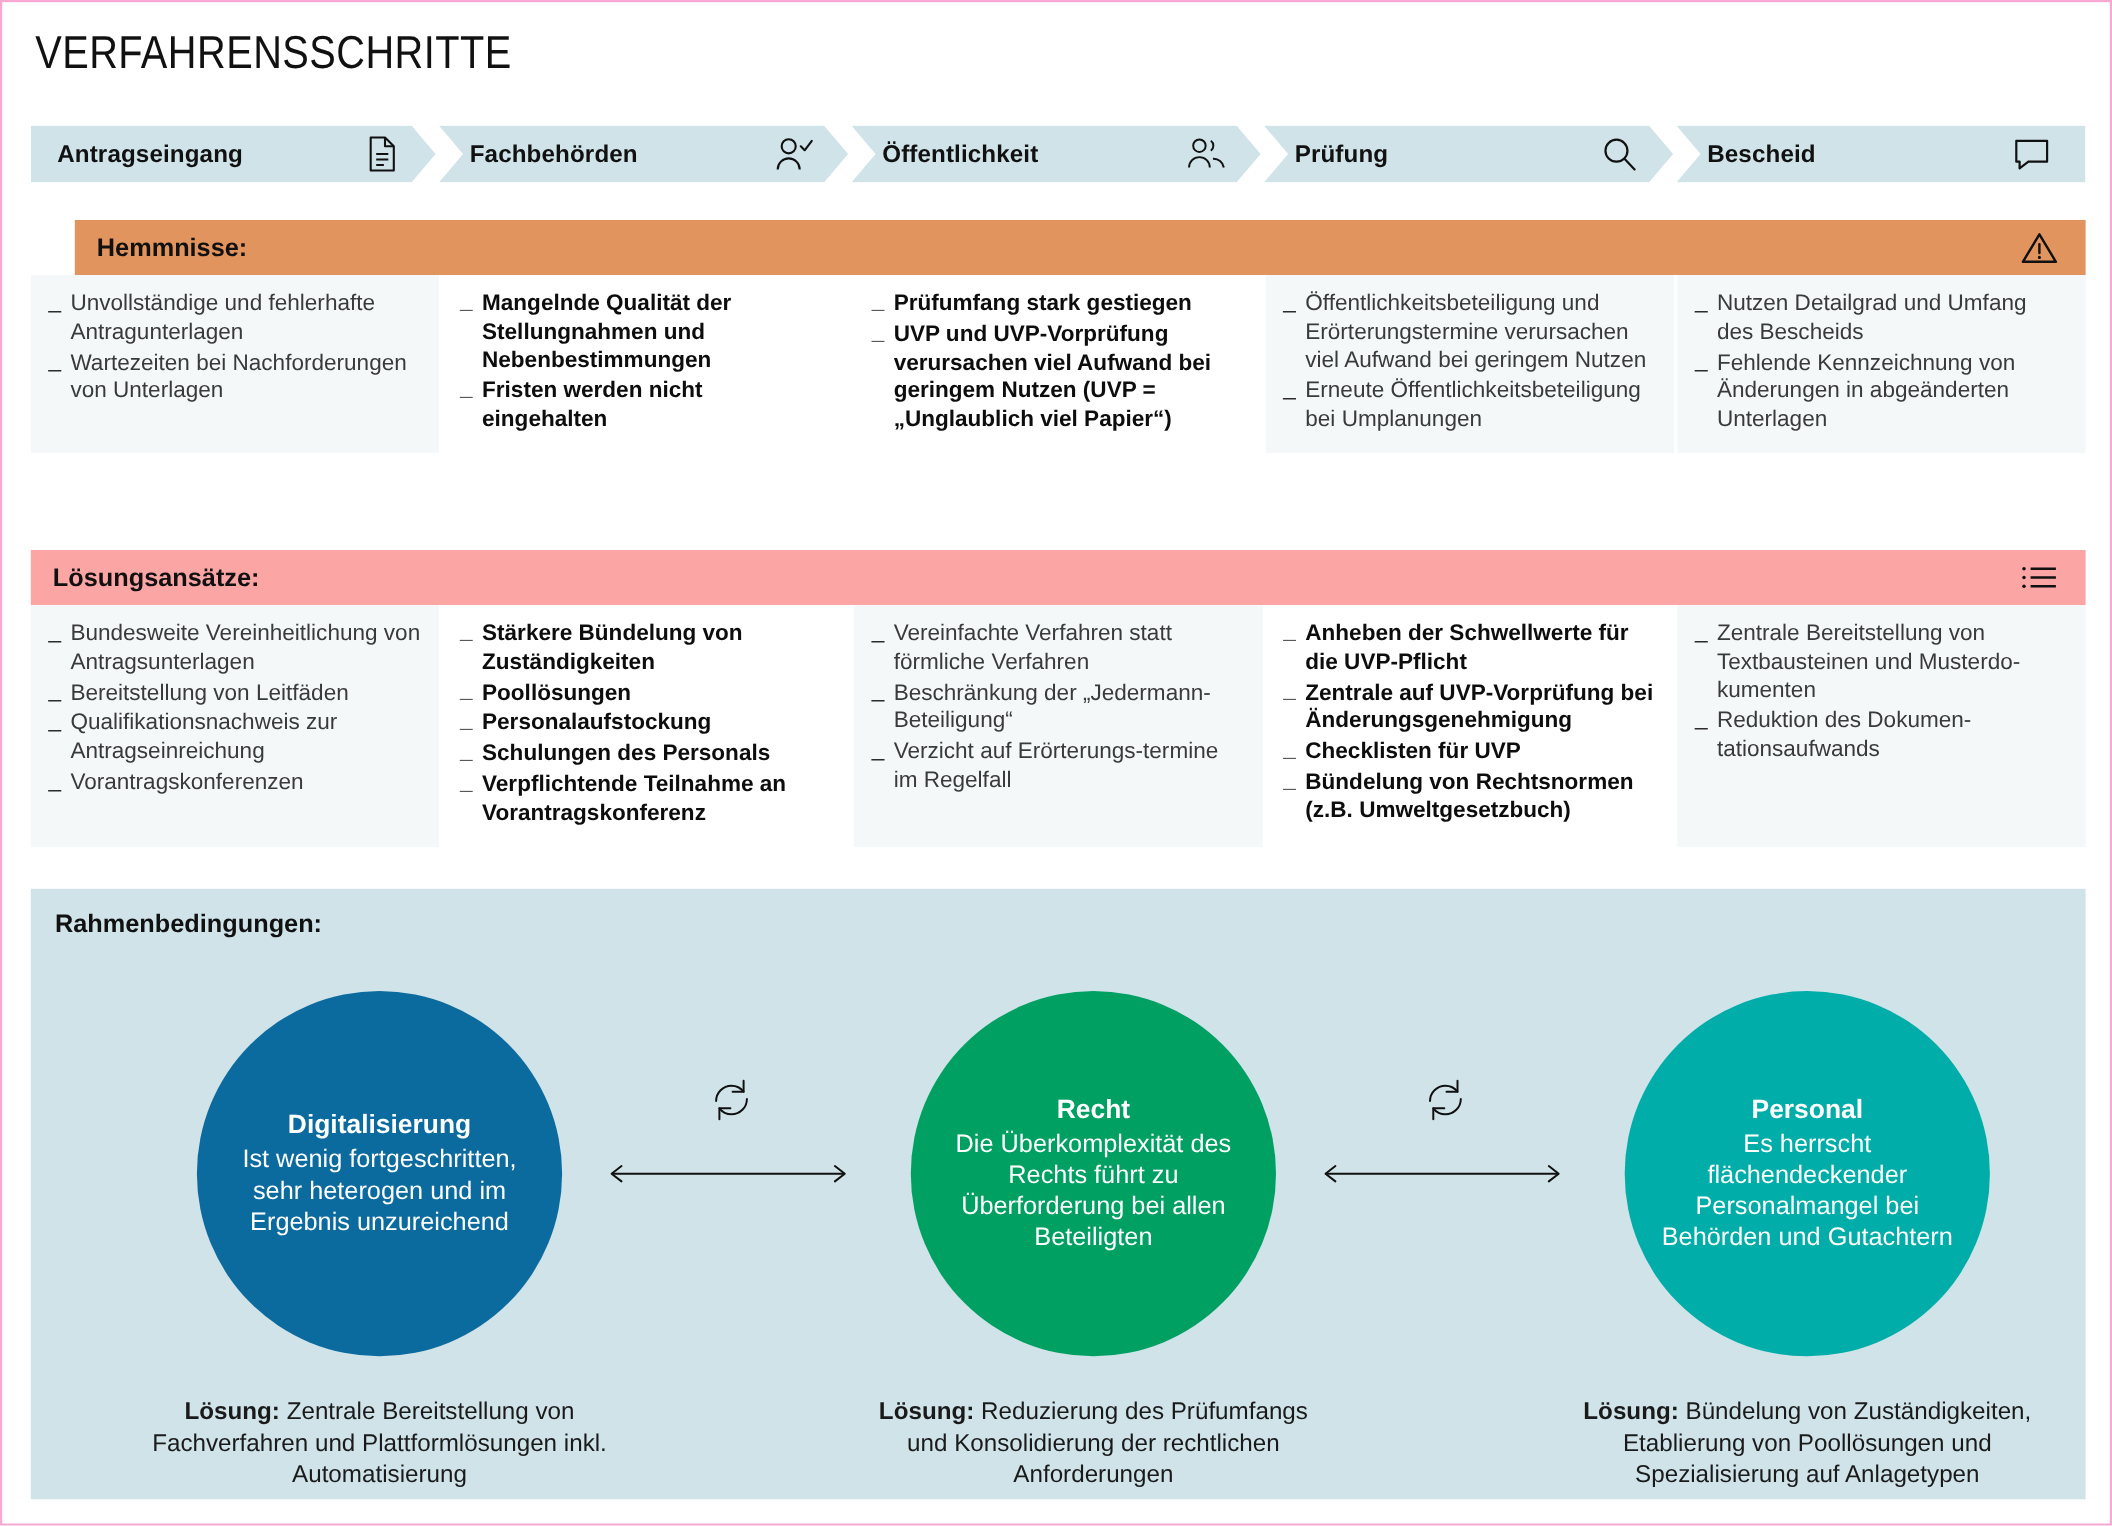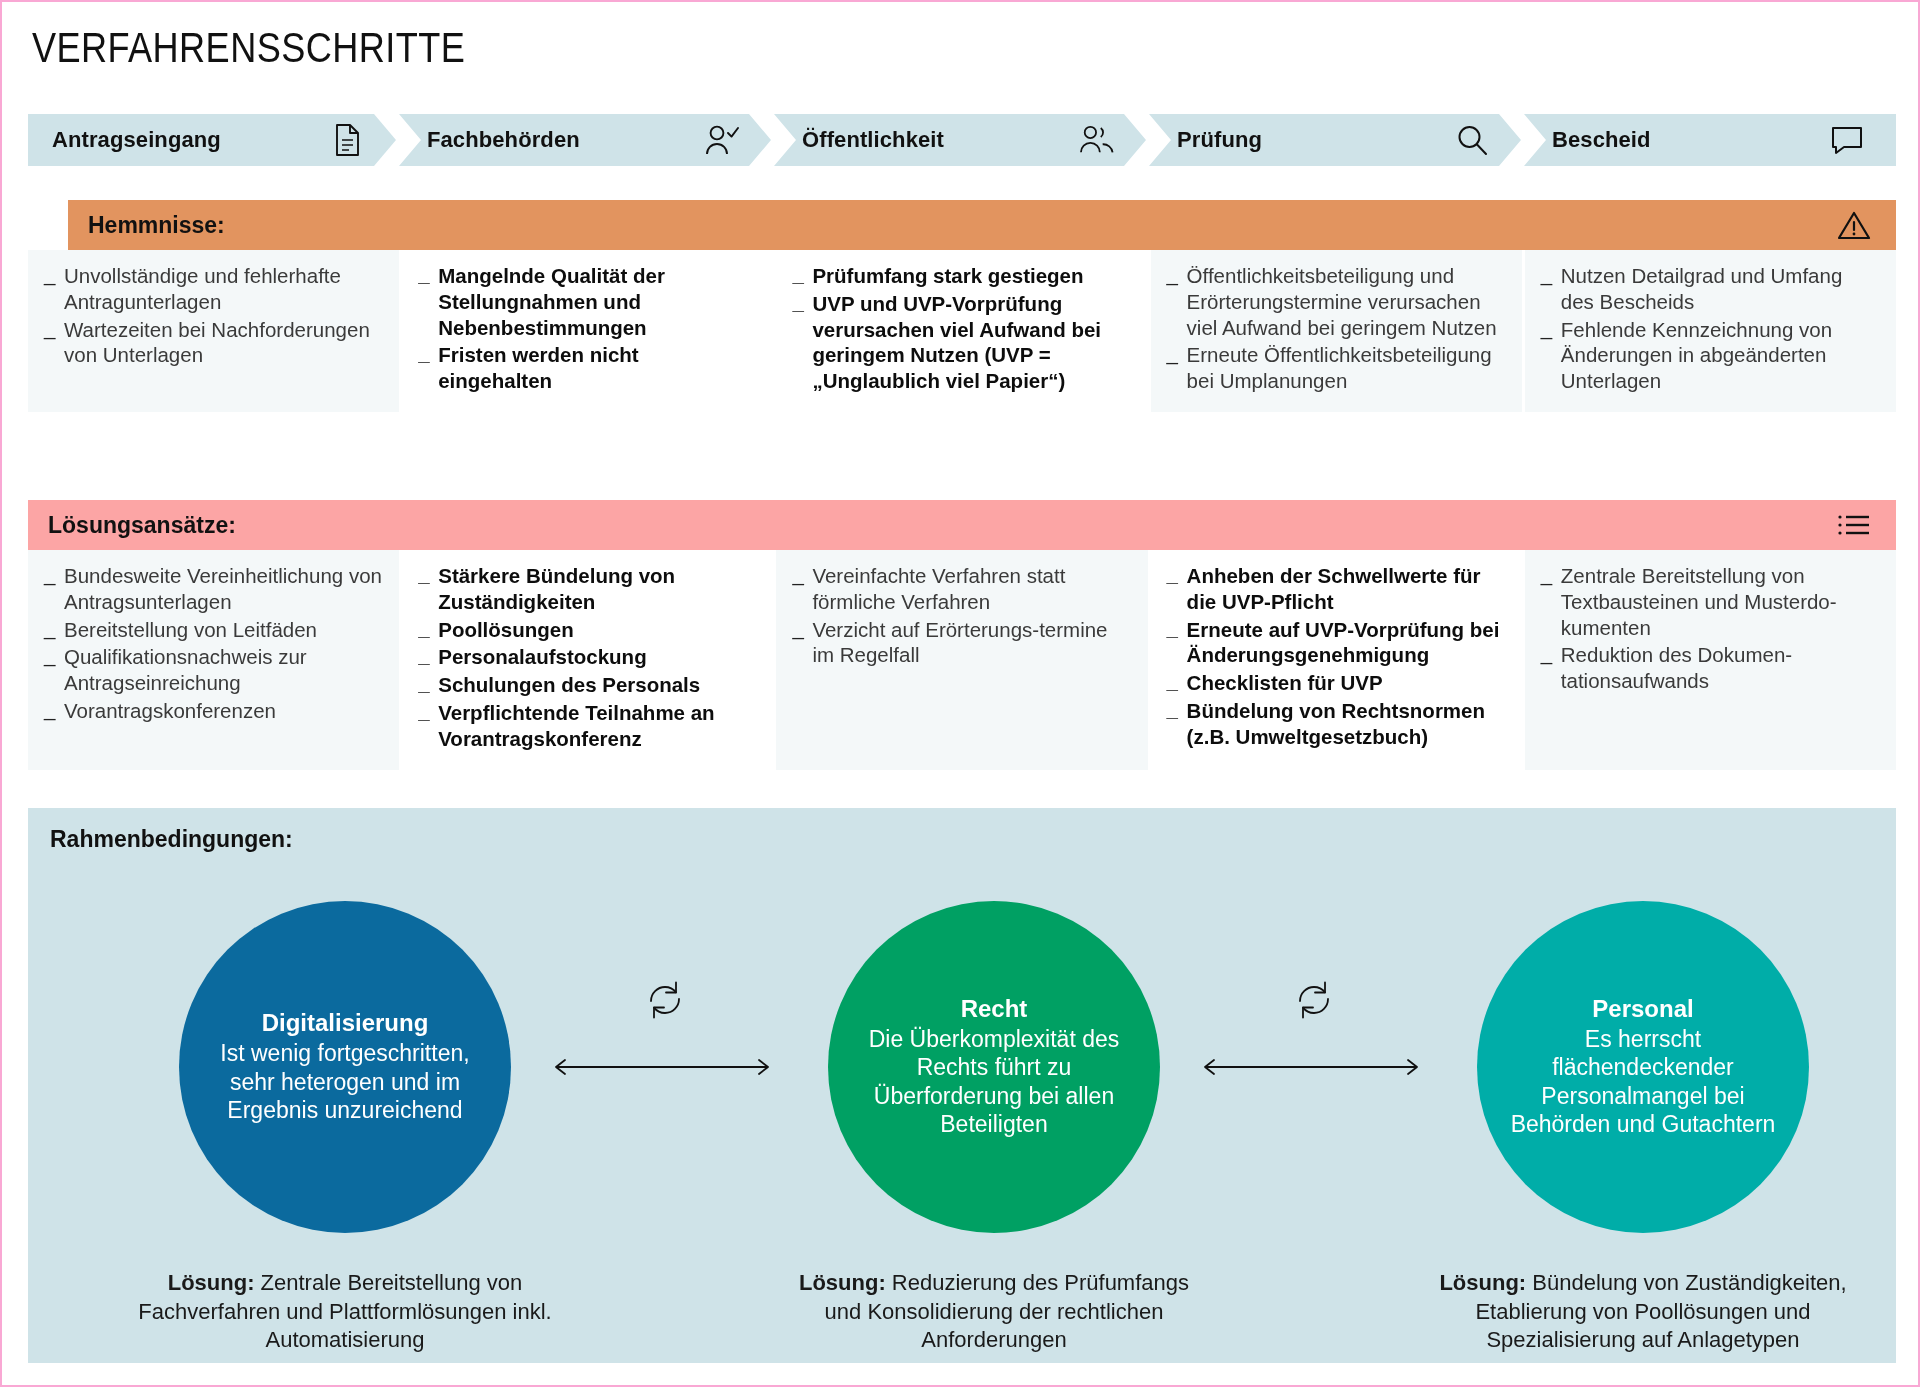--- a/index.html
+++ b/index.html
@@ -290,27 +290,28 @@
             <li>Stärkere Bündelung von Zuständigkeiten</li>
             <li>Poollösungen</li>
             <li>Personalaufstockung</li>
             <li>Schulungen des Personals</li>
             <li>Verpflichtende Teilnahme an Vorantragskonferenz</li>
           </ul>
         </div>
         <div class="col reg alt">
           <ul class="items">
             <li>Vereinfachte Verfahren statt förmliche Verfahren</li>
+            <li>Beschränkung der „Jedermann-Beteiligung“</li>
             <li>Verzicht auf Erörterungs-termine im Regelfall</li>
           </ul>
         </div>
         <div class="col bold">
           <ul class="items">
             <li>Anheben der Schwellwerte für die UVP-Pflicht</li>
-            <li>Erneute auf UVP-Vorprüfung bei Änderungsgenehmigung</li>
+            <li>Zentrale auf UVP-Vorprüfung bei Änderungsgenehmigung</li>
             <li>Checklisten für UVP</li>
             <li>Bündelung von Rechtsnormen (z.B. Umweltgesetzbuch)</li>
           </ul>
         </div>
         <div class="col reg alt">
           <ul class="items">
             <li>Zentrale Bereitstellung von Textbausteinen und Musterdo-kumenten</li>
             <li>Reduktion des Dokumen-tationsaufwands</li>
           </ul>
         </div>

